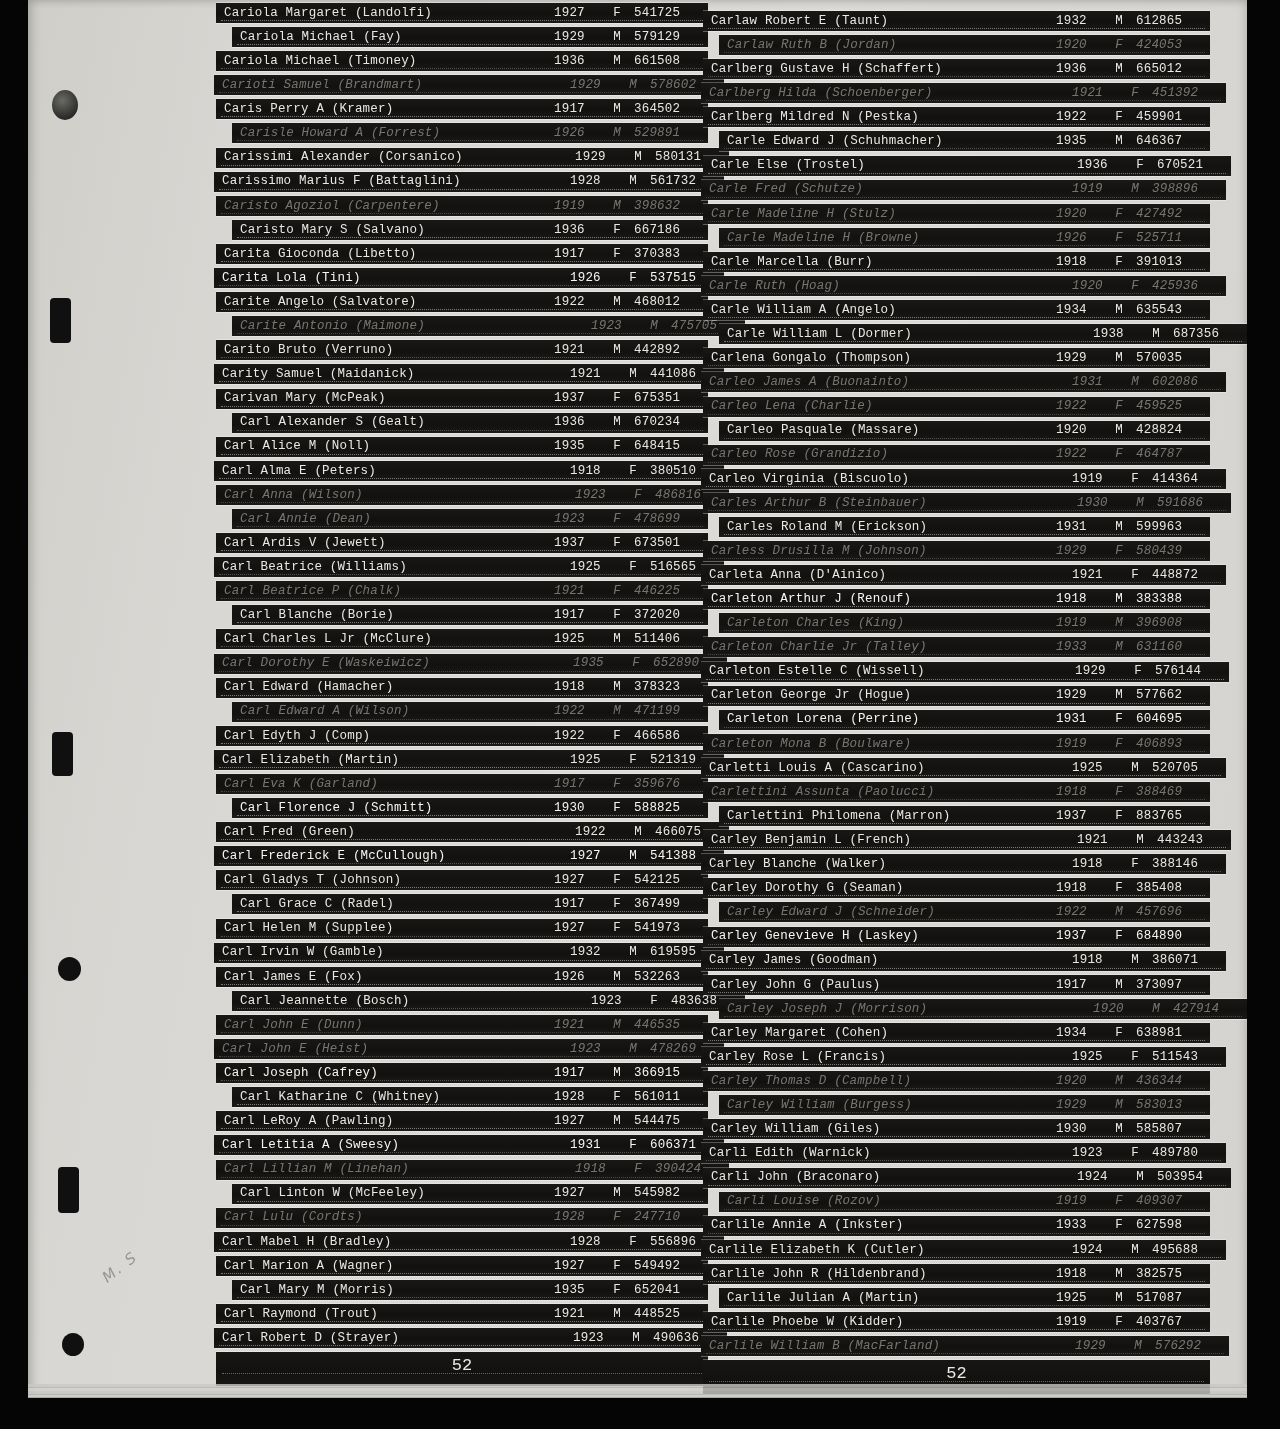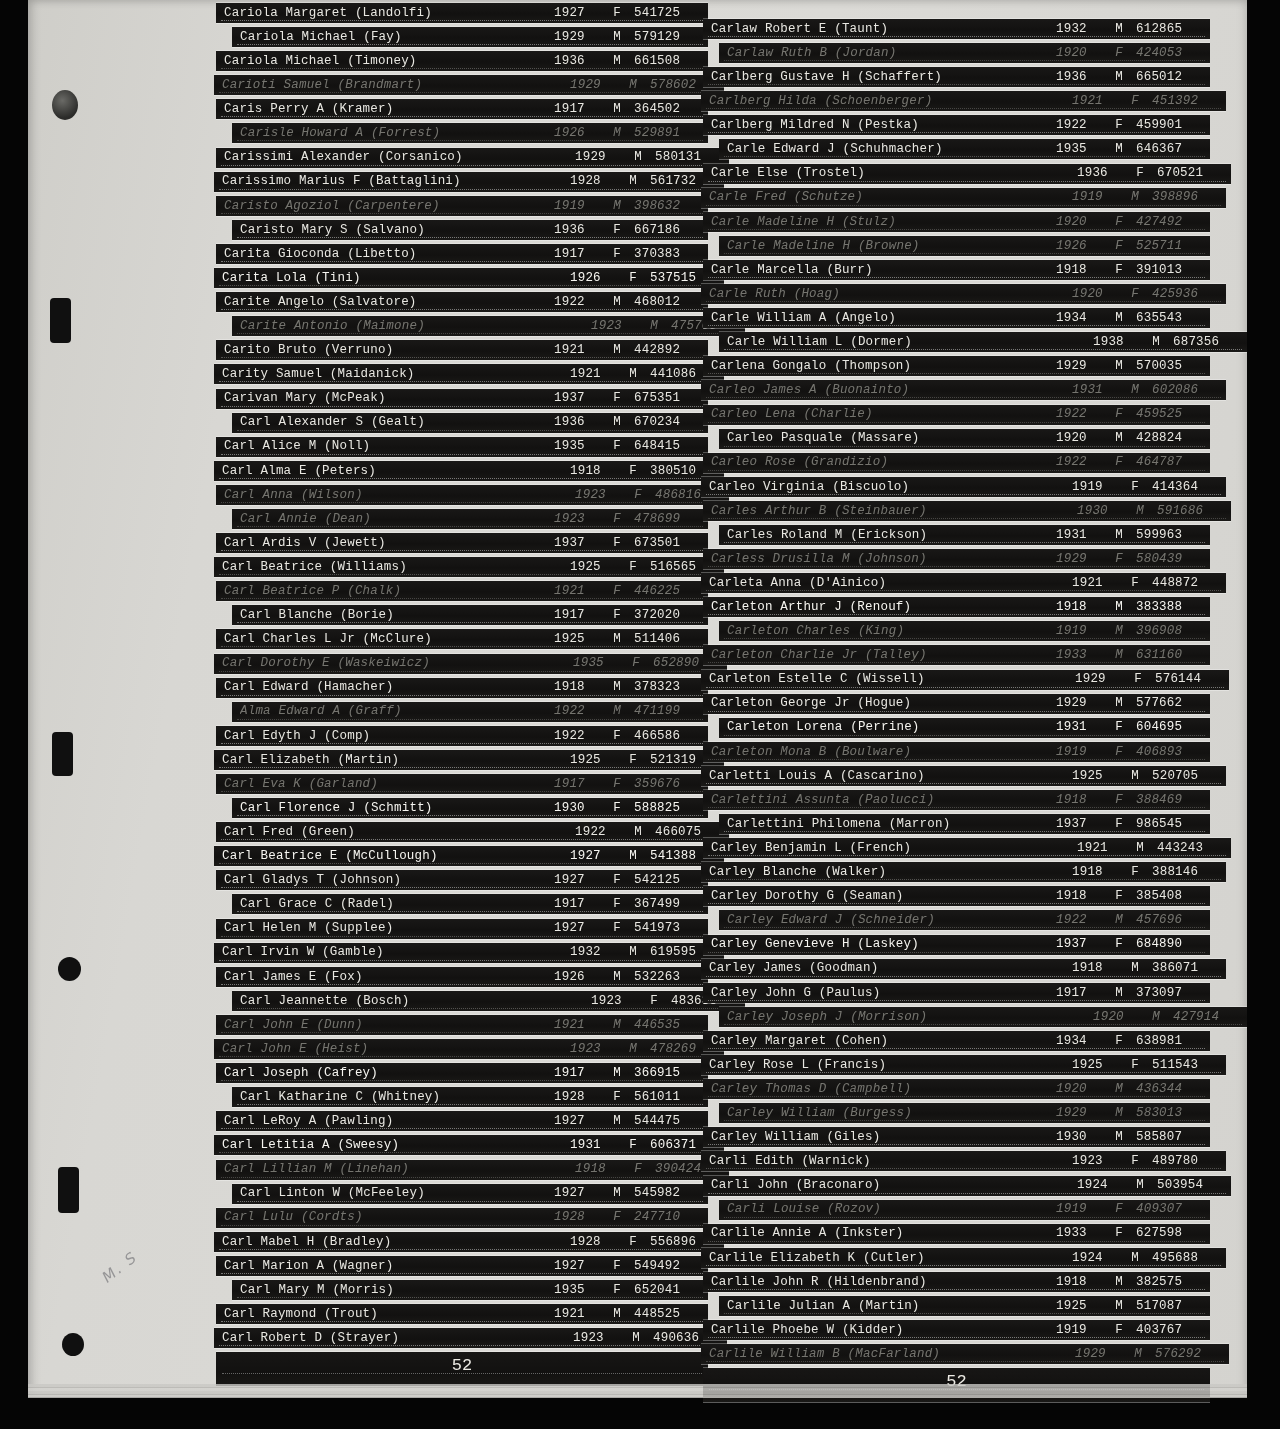--- a/index.html
+++ b/index.html
@@ -27,21 +27,21 @@
   .hole.shadowed{background:radial-gradient(circle at 40% 35%,#6a6a66,#2b2b29 70%);}
   .handwriting{
     position:absolute;left:72px;top:1258px;
     transform:rotate(-38deg);
     font-family:"DejaVu Sans",sans-serif;font-style:italic;
     font-size:15px;color:rgba(95,95,100,0.55);letter-spacing:2px;
     white-space:nowrap;
   }
   .col{position:absolute;top:3px;}
   .col-left{left:200px;width:492px;}
-  .col-right{left:703px;width:507px;top:19px;}
+  .col-right{left:703px;width:507px;top:11px;}
   .row{
     position:relative;
     display:flex;align-items:center;
     height:20px;margin-bottom:4.1px;
     background:linear-gradient(180deg,#191817,#121110 55%,#1a1917);
     color:#e9e8e2;
     font-size:12.5px;line-height:1;letter-spacing:.2px;
     padding:0 8px;
     box-shadow:0 -1px 0 rgba(255,255,255,0.28), 0 1px 0 rgba(255,255,255,0.33);
   }
@@ -256,21 +256,21 @@
     <span class="e-sex">F</span>
     <span class="e-cert">652890</span>
   </div>
       <div class="row">
     <span class="e-name">Carl Edward (Hamacher)</span>
     <span class="e-year">1918</span>
     <span class="e-sex">M</span>
     <span class="e-cert">378323</span>
   </div>
       <div class="row dim">
-    <span class="e-name">Alma Edward A (Graff)</span>
+    <span class="e-name">Carl Edward A (Wilson)</span>
     <span class="e-year">1922</span>
     <span class="e-sex">M</span>
     <span class="e-cert">471199</span>
   </div>
       <div class="row">
     <span class="e-name">Carl Edyth J (Comp)</span>
     <span class="e-year">1922</span>
     <span class="e-sex">F</span>
     <span class="e-cert">466586</span>
   </div>
@@ -292,21 +292,21 @@
     <span class="e-sex">F</span>
     <span class="e-cert">588825</span>
   </div>
       <div class="row">
     <span class="e-name">Carl Fred (Green)</span>
     <span class="e-year">1922</span>
     <span class="e-sex">M</span>
     <span class="e-cert">466075</span>
   </div>
       <div class="row bold">
-    <span class="e-name">Carl Beatrice E (McCullough)</span>
+    <span class="e-name">Carl Frederick E (McCullough)</span>
     <span class="e-year">1927</span>
     <span class="e-sex">M</span>
     <span class="e-cert">541388</span>
   </div>
       <div class="row">
     <span class="e-name">Carl Gladys T (Johnson)</span>
     <span class="e-year">1927</span>
     <span class="e-sex">F</span>
     <span class="e-cert">542125</span>
   </div>
@@ -625,21 +625,21 @@
       <div class="row dim">
     <span class="e-name">Carlettini Assunta (Paolucci)</span>
     <span class="e-year">1918</span>
     <span class="e-sex">F</span>
     <span class="e-cert">388469</span>
   </div>
       <div class="row">
     <span class="e-name">Carlettini Philomena (Marron)</span>
     <span class="e-year">1937</span>
     <span class="e-sex">F</span>
-    <span class="e-cert">986545</span>
+    <span class="e-cert">883765</span>
   </div>
       <div class="row">
     <span class="e-name">Carley Benjamin L (French)</span>
     <span class="e-year">1921</span>
     <span class="e-sex">M</span>
     <span class="e-cert">443243</span>
   </div>
       <div class="row">
     <span class="e-name">Carley Blanche (Walker)</span>
     <span class="e-year">1918</span>

